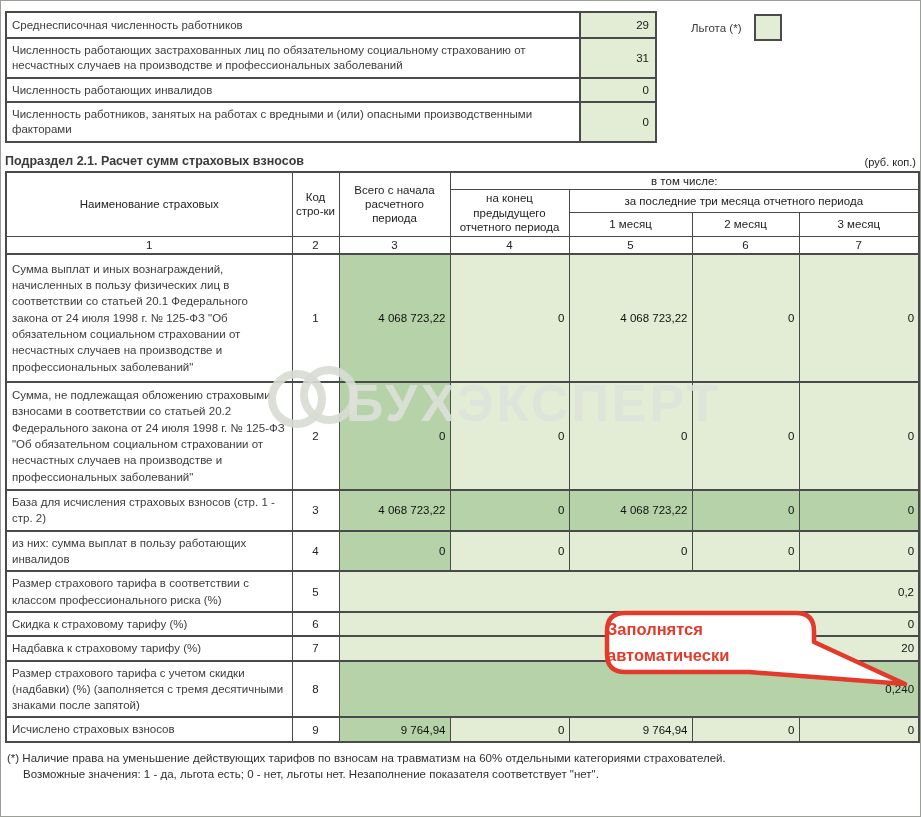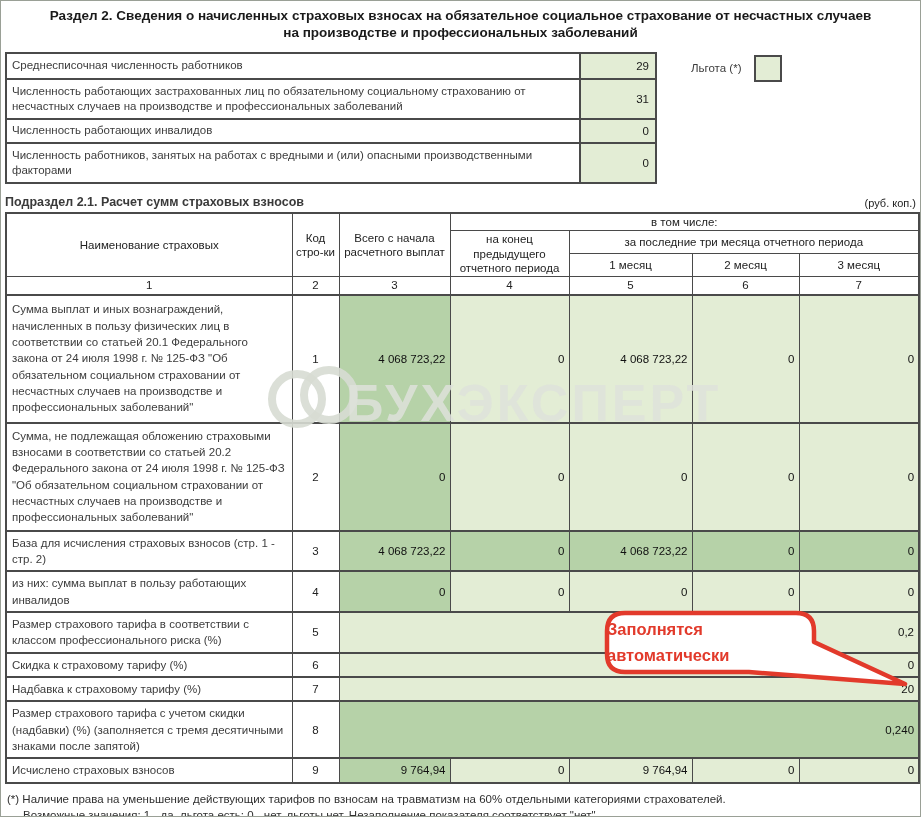--- a/index.html
+++ b/index.html
@@ -51,24 +51,20 @@
   
   .callout-svg { position:absolute; left:598px; top:603px; z-index:10; pointer-events:none; }
   .callout-text { position:absolute; left:606px; top:615px; width:202px; z-index:11; text-align:left;
                   font-size:16.5px; font-weight:bold; line-height:1.6; color:#e23a2b; pointer-events:none; }
 </style>
 </head>
 <body>
 
 <div class="page">
 
-  <div class="title">
-    <div>Раздел 2. Сведения о начисленных страховых взносах на обязательное социальное страхование от несчастных случаев</div>
-    <div>на производстве и профессиональных заболеваний</div>
-  </div>
 
   <div class="top-area">
     <table class="summary">
       <tbody>
           <tr class="h26">
         <td class="lbl">Среднесписочная численность работников</td>
         <td class="val">29</td>
       </tr>
       <tr class="h40">
         <td class="lbl">Численность работающих застрахованных лиц по обязательному социальному страхованию от несчастных случаев на производстве и профессиональных заболеваний</td>
@@ -102,21 +98,21 @@
         <col style="width:111px">
       <col style="width:119px">
         <col style="width:123px">
         <col style="width:107px">
         <col style="width:120px">
     </colgroup>
     <tbody>
         <tr class="hA">
       <th rowspan="3">Наименование страховых</th>
       <th rowspan="3">Код стро-ки</th>
-      <th rowspan="3">Всего с начала расчетного выплат</th>
+      <th rowspan="3">Всего с начала расчетного периода</th>
       <th colspan="4">в том числе:</th>
     </tr>
     <tr class="hB">
       <th rowspan="2">на конец предыдущего отчетного периода</th>
       <th colspan="3">за последние три месяца отчетного периода</th>
     </tr>
     <tr class="hC">
       <th>1 месяц</th>
       <th>2 месяц</th>
       <th>3 месяц</th>

